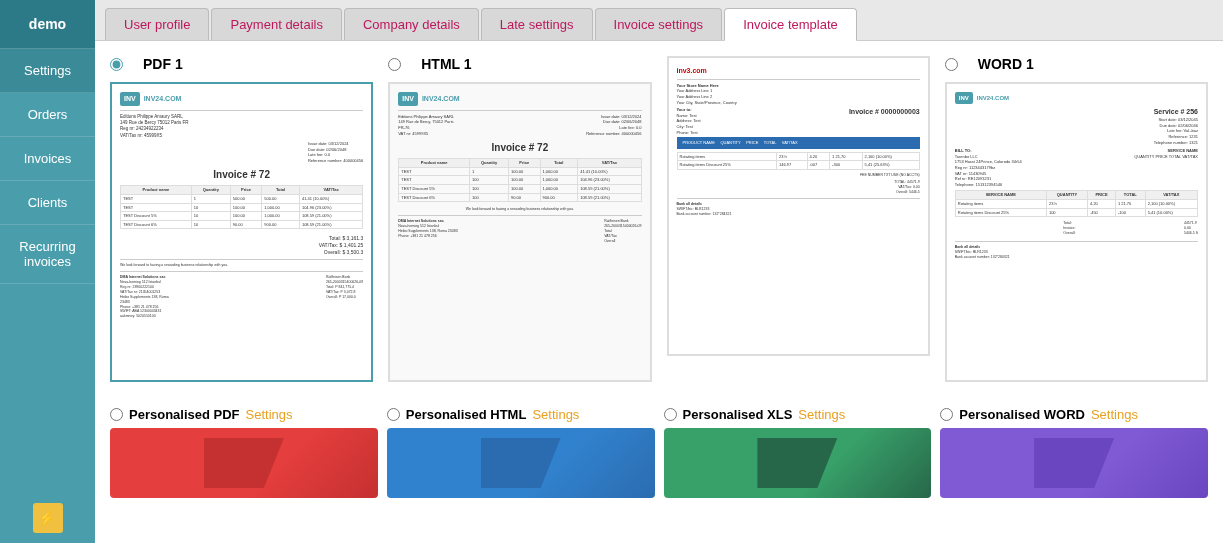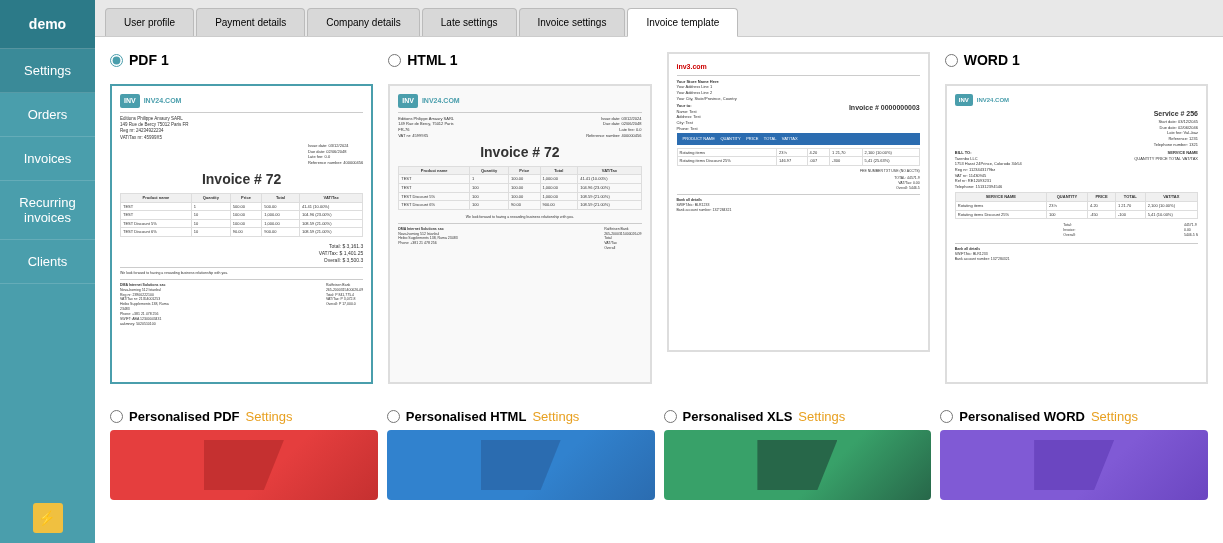--- a/index.html
+++ b/index.html
@@ -74,22 +74,22 @@
       padding: 8px 10px 0 10px;
       gap: 2px;
     }
     .tab {
       padding: 8px 18px;
       background: #d8d8d8;
       border: 1px solid #bbb;
       border-bottom: none;
       border-radius: 4px 4px 0 0;
       cursor: pointer;
-      font-size: 10px;
-      color: #000000;
+      font-size: 13px;
+      color: #be185d;
       white-space: nowrap;
     }
     .tab.active {
       background: white;
       border-color: #bbb;
       border-bottom: 1px solid white;
       margin-bottom: -1px;
       z-index: 1;
     }
 
@@ -109,24 +109,24 @@
       margin-bottom: 25px;
     }
 
     .template-item {
       display: flex;
       flex-direction: column;
     }
     .template-label {
       display: flex;
       align-items: center;
-      gap: 6px;
+      gap: 20px;
       font-weight: bold;
       font-size: 14px;
-      margin-bottom: 16px;
+      margin-bottom: 10px;
     }
     .template-label input[type="radio"] {
       cursor: pointer;
       accent-color: #4a9eac;
     }
     .template-preview {
       border: 2px solid #ddd;
       background: white;
       height: 300px;
       overflow: hidden;
@@ -160,21 +160,21 @@
       border-radius: 2px;
       margin-right: 4px;
     }
     .inv-logo-text {
       font-size: 7px;
       font-weight: bold;
       color: #4a9eac;
     }
     .inv-hr { border-top: 1px solid #ccc; margin: 3px 0; }
     .inv-row { display: flex; justify-content: space-between; }
-    .inv-title { font-size: 14px; font-weight: bold; text-align: center; margin: 5px 0 3px; }
+    .inv-title { font-size: 10px; font-weight: bold; text-align: center; margin: 5px 0 3px; }
     .inv-table { width: 100%; border-collapse: collapse; margin-top: 3px; }
     .inv-table th, .inv-table td { font-size: 4px; border: 0.5px solid #ddd; padding: 1px 2px; }
     .inv-table th { background: #f0f0f0; }
     .inv-footer { margin-top: 6px; font-size: 4px; }
 
     
     .html-preview {
       background: #f9f9f9;
     }
 
@@ -250,24 +250,24 @@
   <div class="sidebar-item active">
     <span>Settings</span>
   </div>
   <div class="sidebar-item">
     <span>Orders</span>
   </div>
   <div class="sidebar-item">
     <span>Invoices</span>
   </div>
   <div class="sidebar-item">
+    <span>Clients</span>
+  </div>
+  <div class="sidebar-item">
     <span>Recurring invoices</span>
-  </div>
-  <div class="sidebar-item">
-    <span>Clients</span>
   </div>
 
   <div class="sidebar-bottom">
     <button class="sidebar-icon-btn">⚡</button>
   </div>
 </div>
 
 <div class="main">
 
   <div class="tabs">

